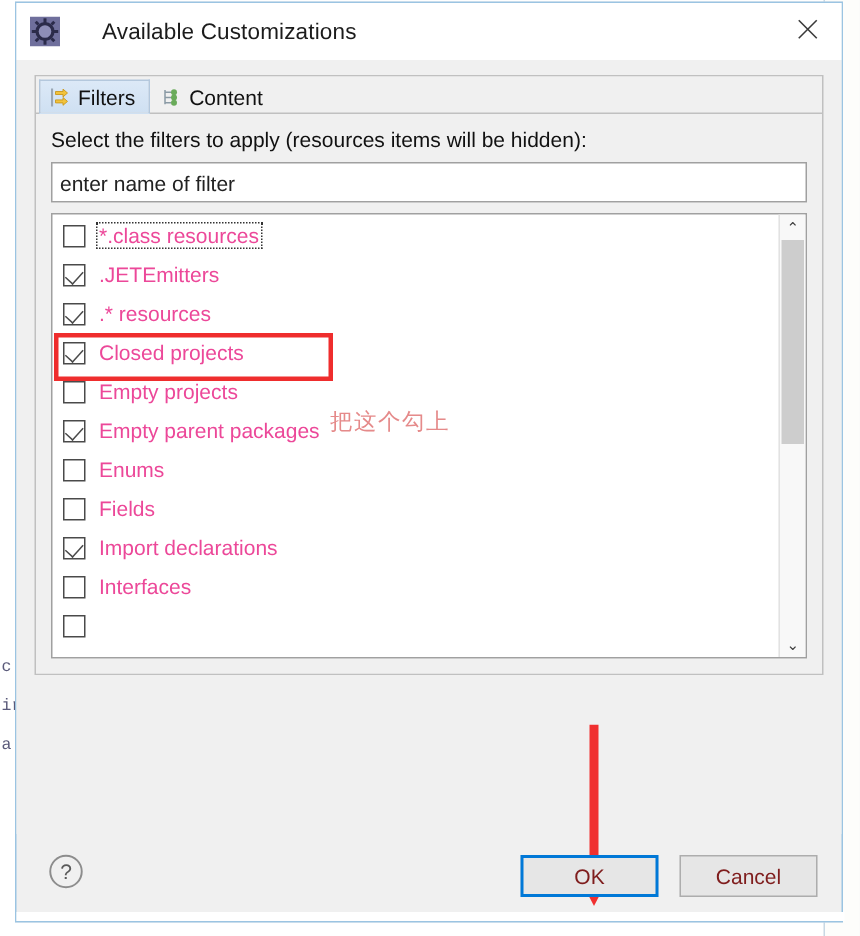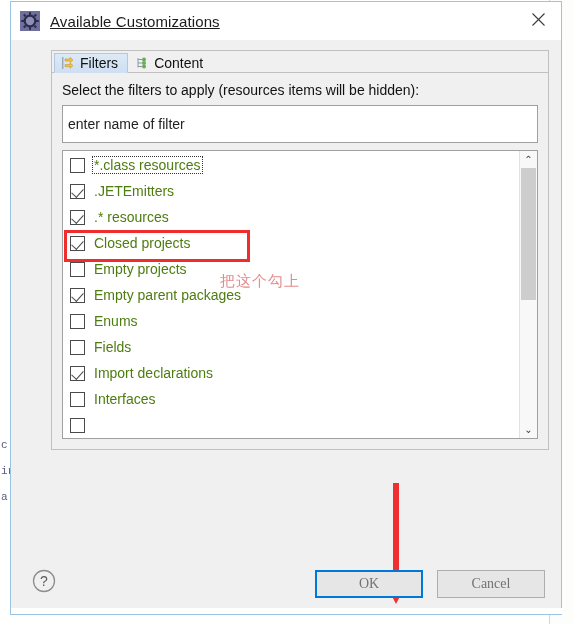--- a/index.html
+++ b/index.html
@@ -75,25 +75,24 @@
     flex: 0 0 auto;
     position: relative;
   }
   .titlebar .app-icon {
     width: 20px; height: 20px;
     margin-left: 9px;
     flex: 0 0 auto;
     display: block;
   }
   .titlebar .title-text {
-    margin-left: 10px;
+    margin-left: 28px;
     font-size: 15px;
     color: #1c1c1c;
     letter-spacing: .1px;
-    text-decoration: underline;
   }
   .titlebar .close-btn {
     position: absolute;
     right: 0; top: 0;
     width: 46px; height: 34px;
     display: flex;
     align-items: center;
     justify-content: center;
     cursor: default;
   }
@@ -106,21 +105,20 @@
     padding: 10px 12px 0 12px;
   }
 
   
   .tabfolder {
     border: 1px solid #c0c0c0;
     background: #f0f0f0;
     height: 400px;
     display: flex;
     flex-direction: column;
-    margin-left: 28px;
   }
   .tabstrip {
     height: 25px;
     display: flex;
     align-items: stretch;
     background: #f0f0f0;
     border-bottom: 1px solid #c0c0c0;
     padding-left: 2px;
     padding-top: 2px;
   }
@@ -150,21 +148,21 @@
     padding: 9px 10px 10px 10px;
     display: flex;
     flex-direction: column;
   }
   .prompt {
     font-size: 14px;
     color: #111;
     margin-bottom: 7px;
   }
   .filter-input {
-    height: 38px;
+    height: 27px;
     background: #ffffff;
     border: 1px solid #a0a0a0;
     font-family: "Liberation Sans", sans-serif;
     font-size: 14px;
     color: #222;
     padding: 0 5px;
     width: 100%;
     outline: none;
   }
 
@@ -182,21 +180,21 @@
     flex: 1 1 auto;
     overflow: hidden;
     padding-top: 1px;
   }
   .row {
     height: 26px;
     display: flex;
     align-items: center;
     padding-left: 7px;
     font-size: 14px;
-    color: #4d7c0f;
+    color: #ec4899;
     cursor: default;
     position: relative;
   }
   .row .cb {
     width: 15px; height: 15px;
     border: 1px solid #4a4a4a;
     background: #fff;
     margin-right: 9px;
     flex: 0 0 auto;
     position: relative;
@@ -288,25 +286,25 @@
     cursor: default;
   }
   .btns {
     position: absolute;
     right: 16px;
     top: 14px;
     display: flex;
     gap: 14px;
   }
   .btn {
-    width: 108px;
+    width: 92px;
     height: 28px;
-    font-family: Liberation Serif, serif;
+    font-family: Liberation Sans, sans-serif;
     font-size: 14px;
-    color: #737373;
+    color: #7f1d1d;
     background: #e6e6e6;
     border: 1px solid #adadad;
     display: flex;
     align-items: center;
     justify-content: center;
     cursor: default;
   }
   .btn.default {
     border: 2px solid #0078d7;
     background: #e6e6e6;

